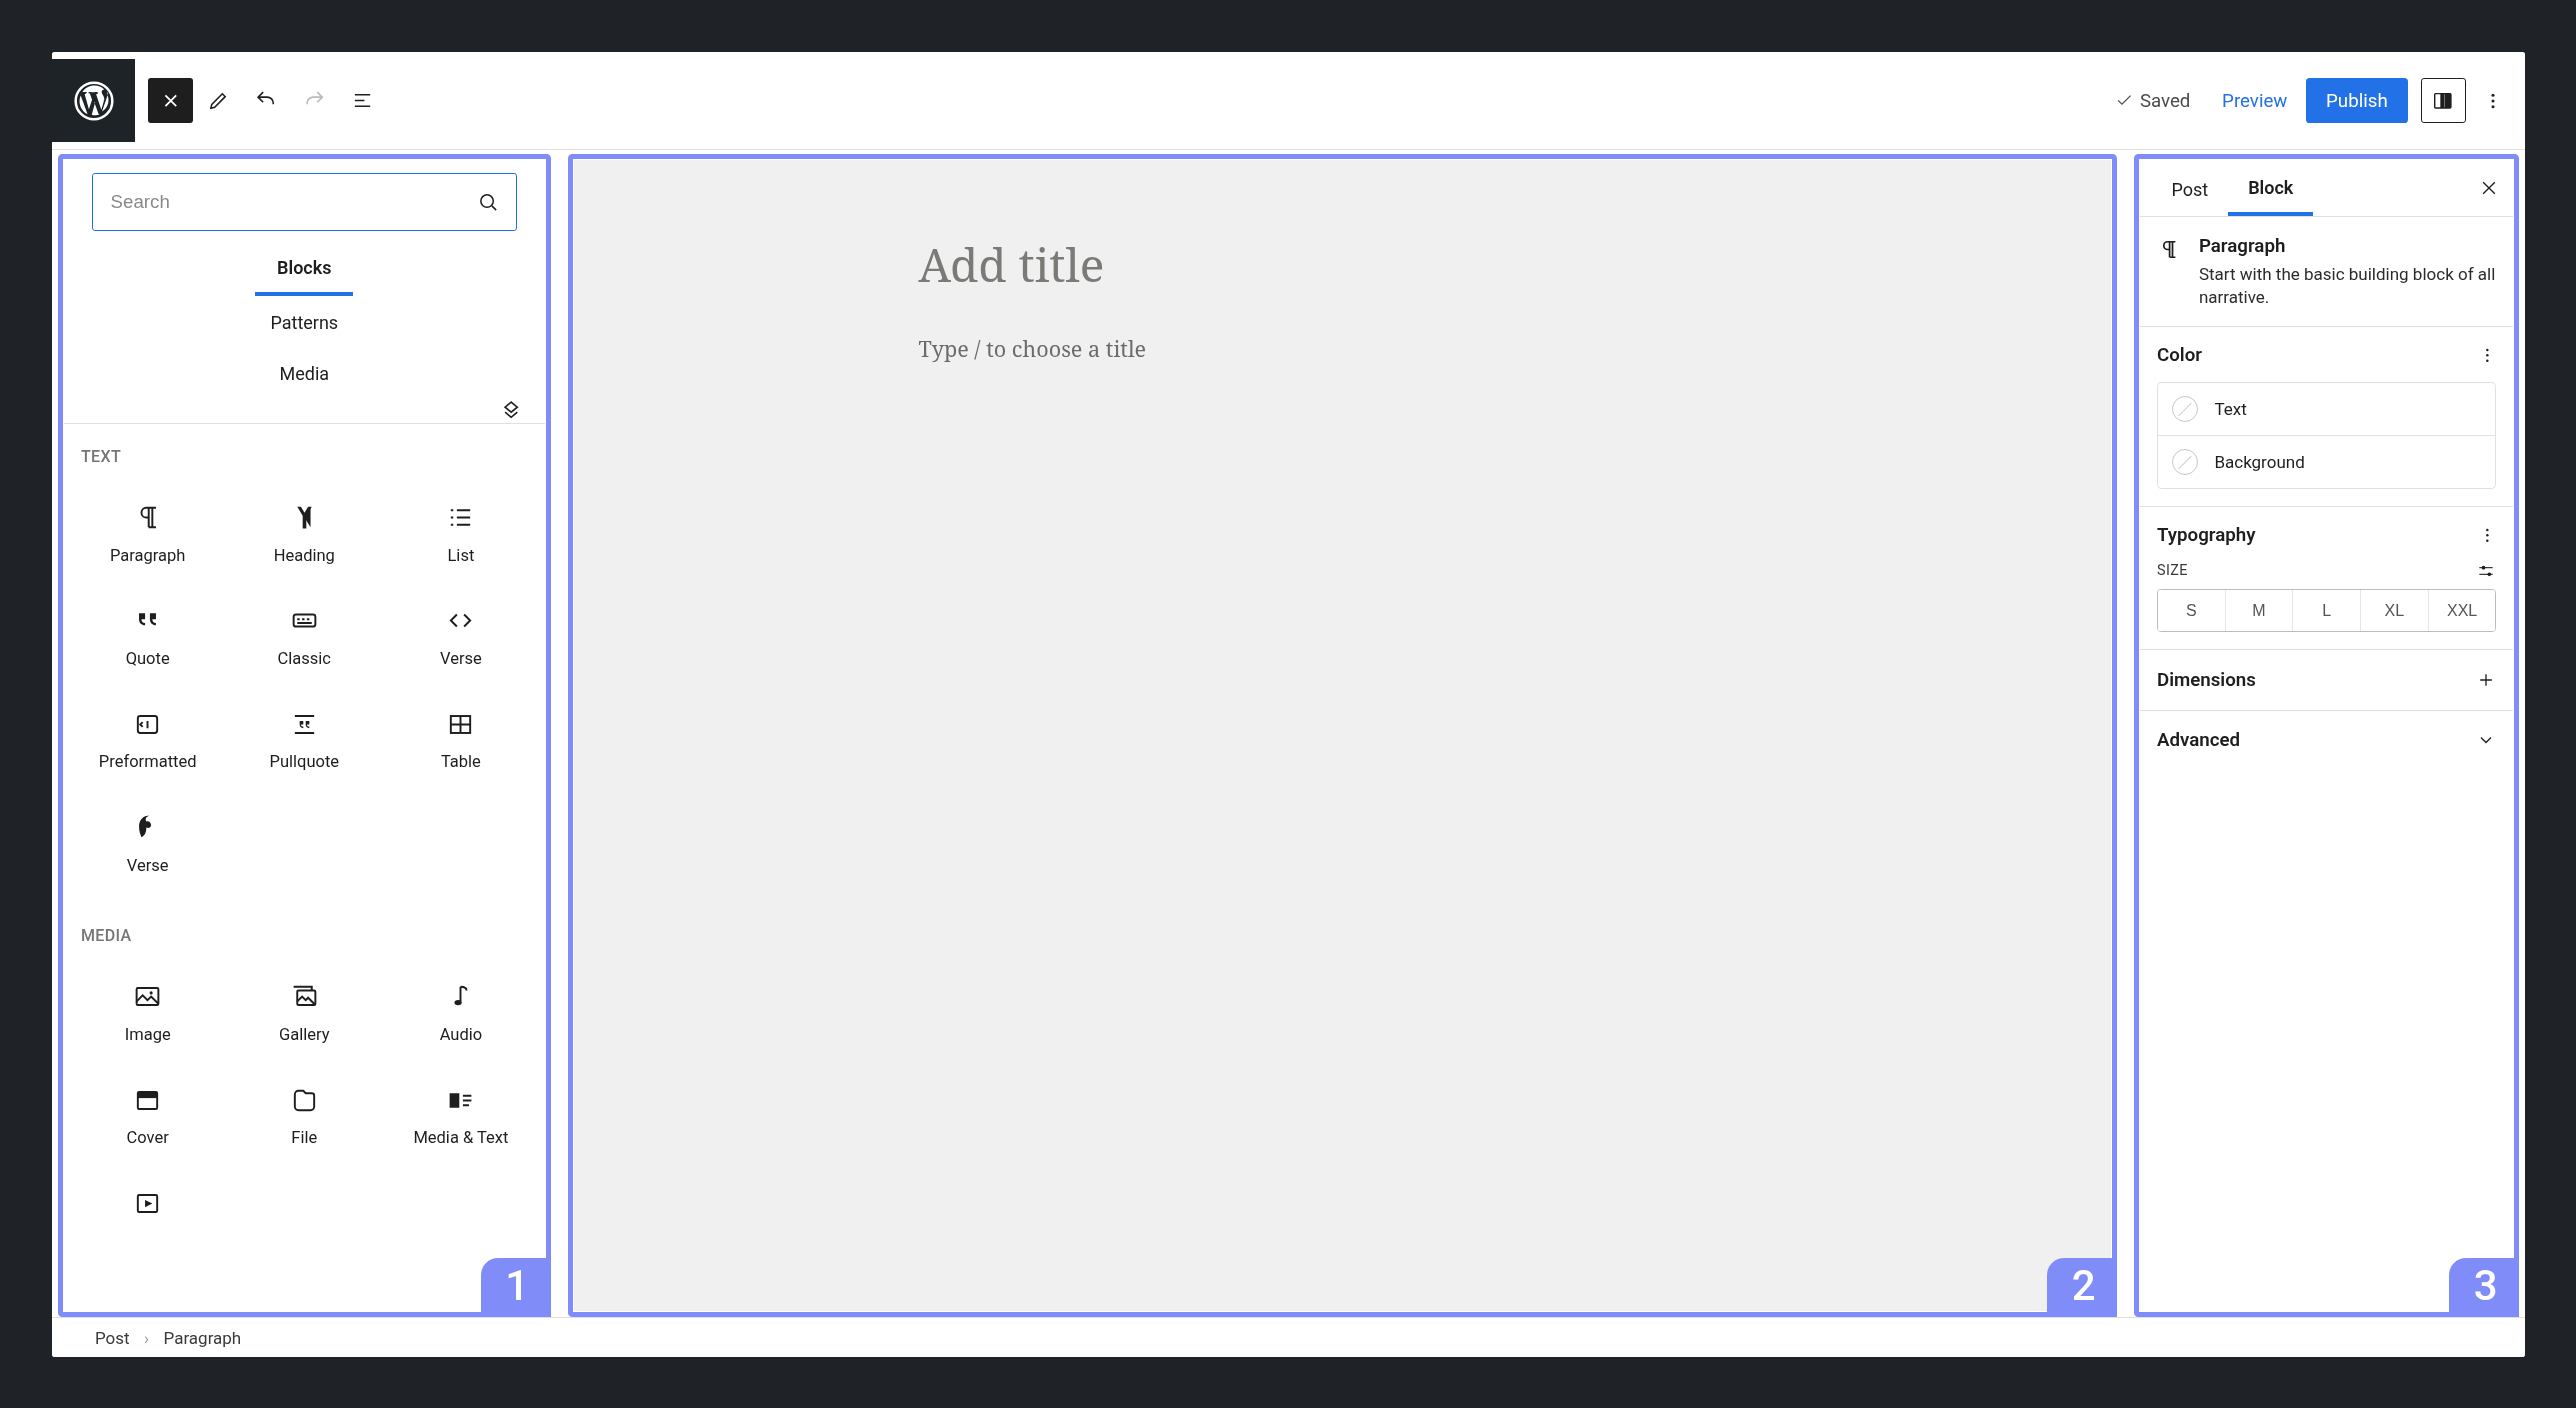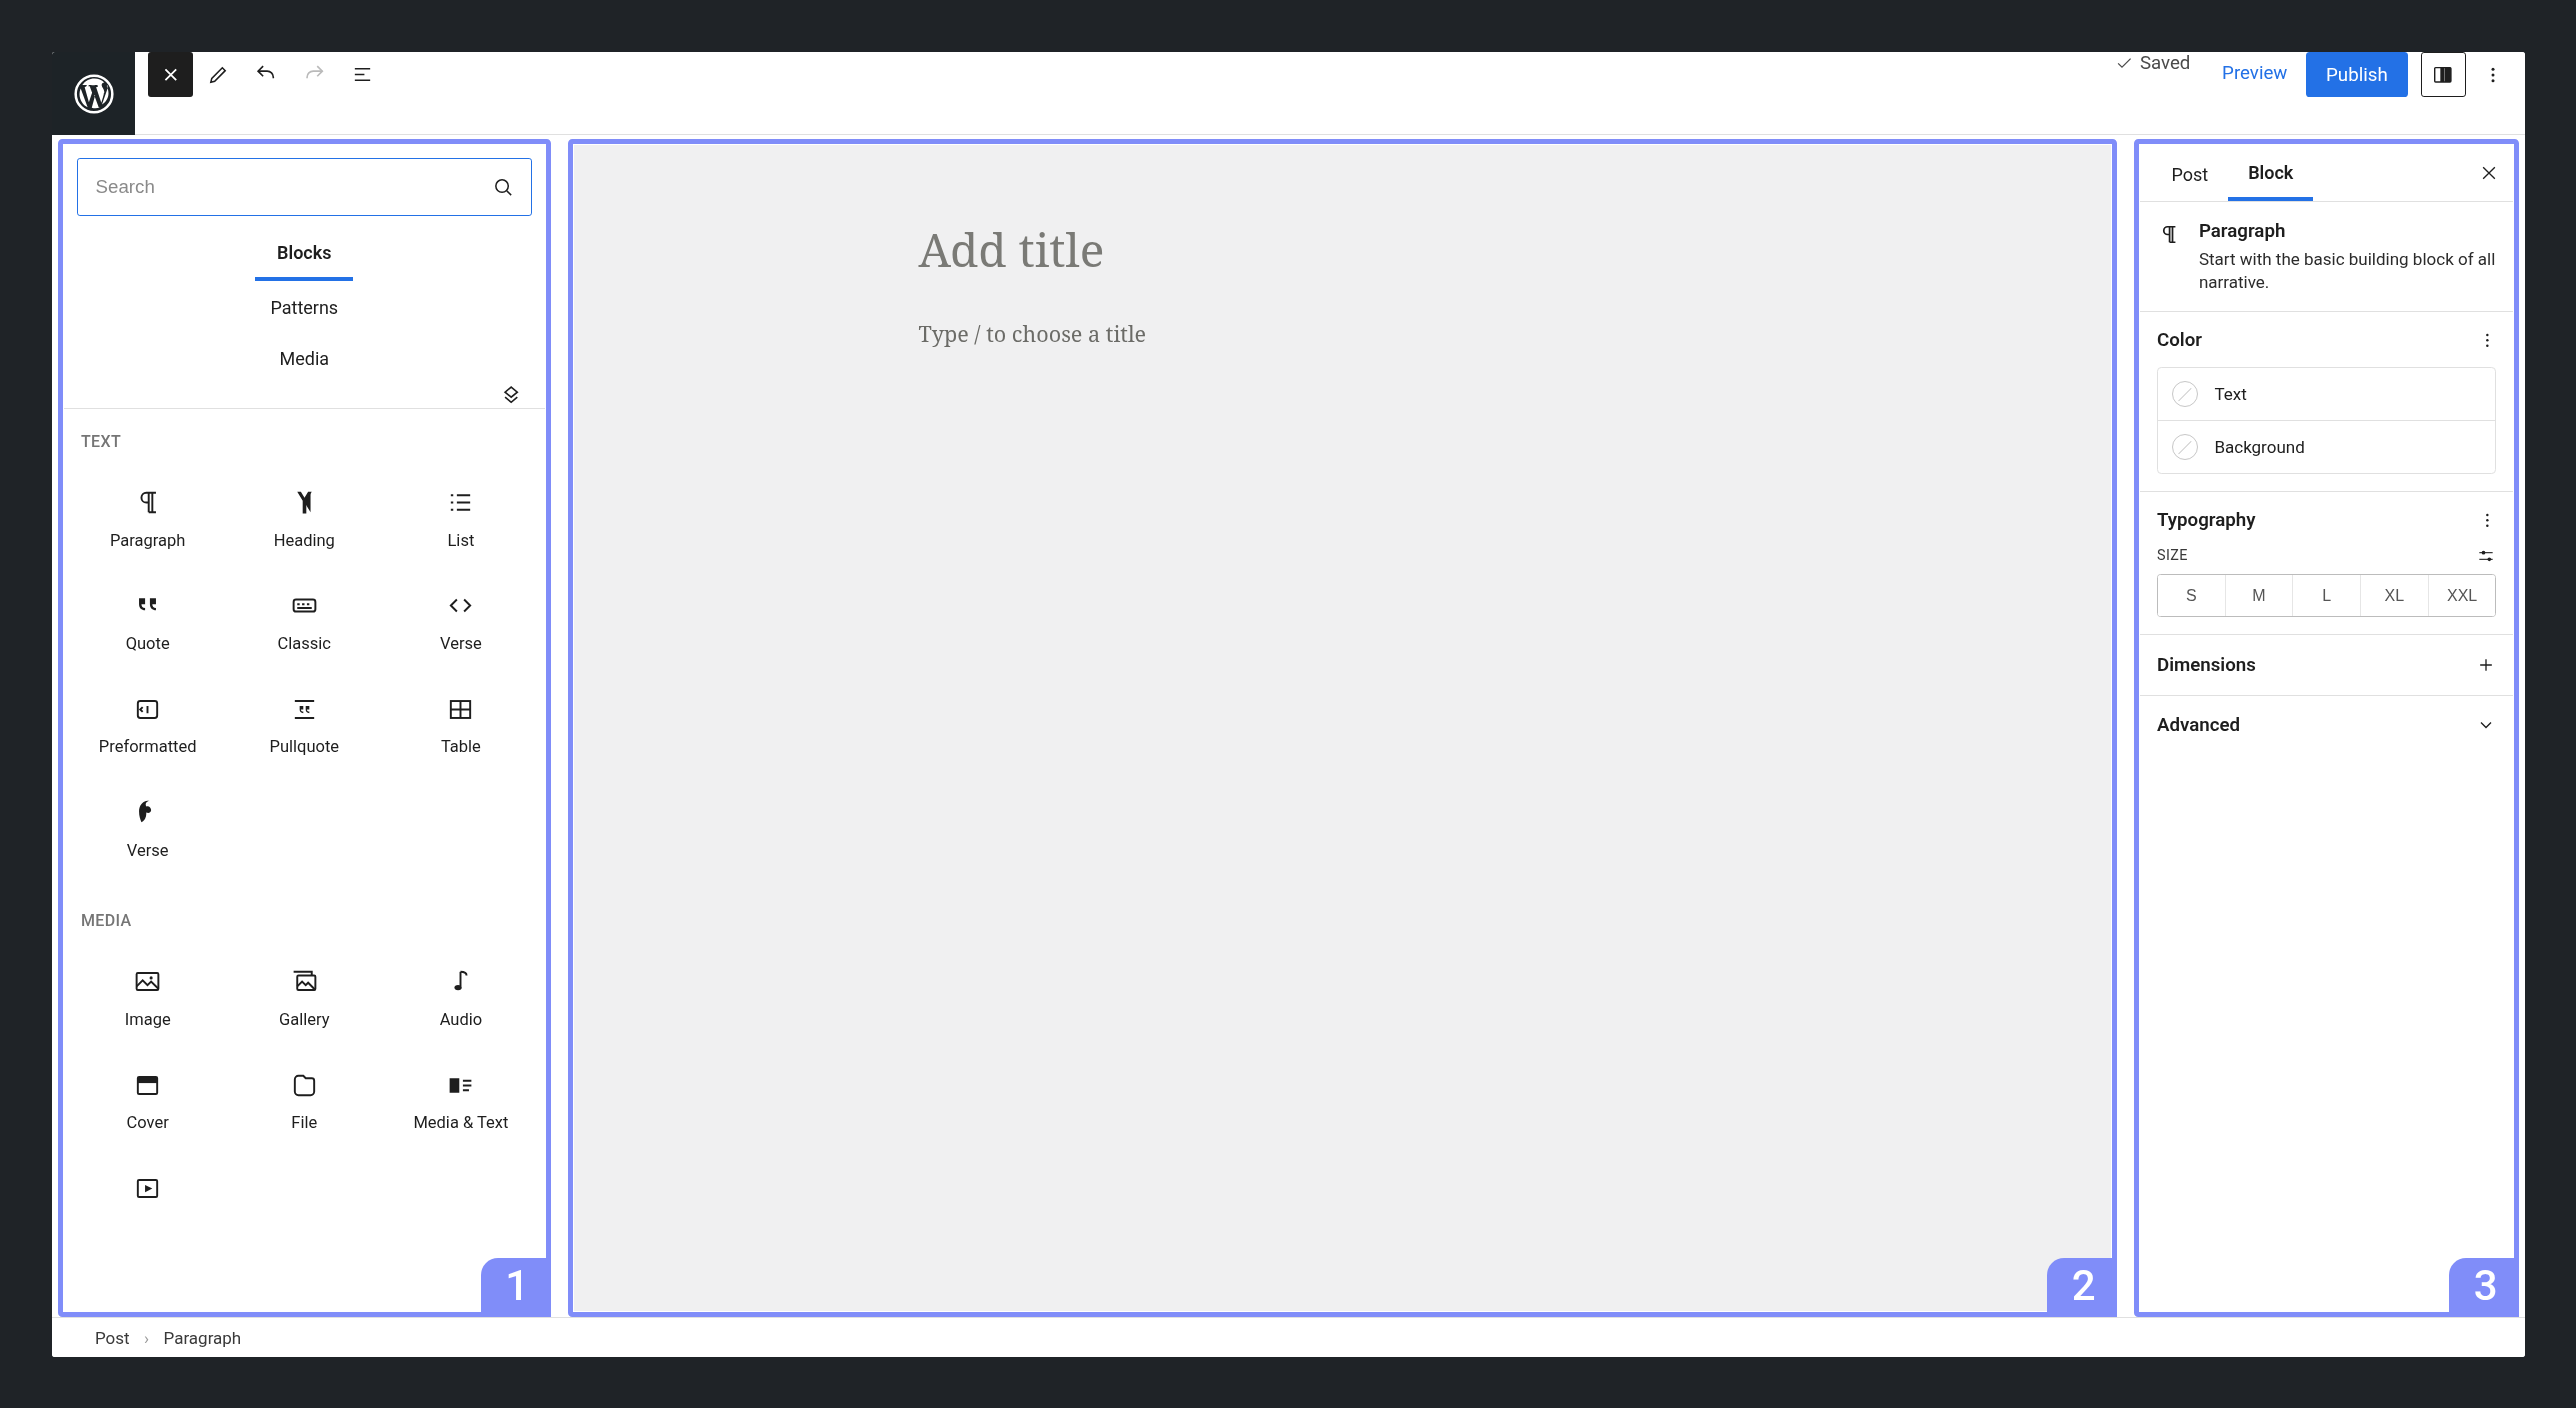--- a/index.html
+++ b/index.html
@@ -30,22 +30,22 @@
     left: 52px; top: 52px;
     width: 2473px; height: 1305px;
     background: var(--panel-bg);
     display: flex; flex-direction: column;
     border-radius: 2.9px;
     overflow: hidden;
   }
 
   
   .topbar {
-    height: 83px;
-    display: flex; align-items: flex-start;
+    height: 98px;
+    display: flex; align-items: center;
     background: #fff;
     border-bottom: 0.7px solid var(--border);
     flex: 0 0 auto;
   }
   .wp-logo {
     width: 83px; height: 83px;
     background: #1d2327;
     display:flex; align-items:center; justify-content:center;
   }
   .wp-logo svg { width:40px; height:40px; }
@@ -86,21 +86,21 @@
     position:absolute; right:0; bottom:0;
     background:var(--wp-accent-light); color:#fff;
     font-size:42px; font-weight:500;
     padding:2.9px 21.6px 7.2px 24.4px;
     border-top-left-radius:17px;
   }
 
   
   .inserter { width:493px; margin-left:5.8px; }
   .ins-inner { position:absolute; inset:5.8px; background:#fff; display:flex; flex-direction:column; overflow:hidden; }
-  .search-wrap { padding:13px 13px 10px; }
+  .search-wrap { padding:13px 28px 10px; }
   .search-box {
     border:1.8px solid var(--wp-accent);
     border-radius:2.9px; height:58px;
     display:flex; align-items:center; padding:0 16px;
   }
   .search-box input {
     flex:1; border:none; outline:none; font-size:18.7px; color:var(--ink);
     background:transparent;
   }
   .search-box input::placeholder { color:#8a8a8a; }

